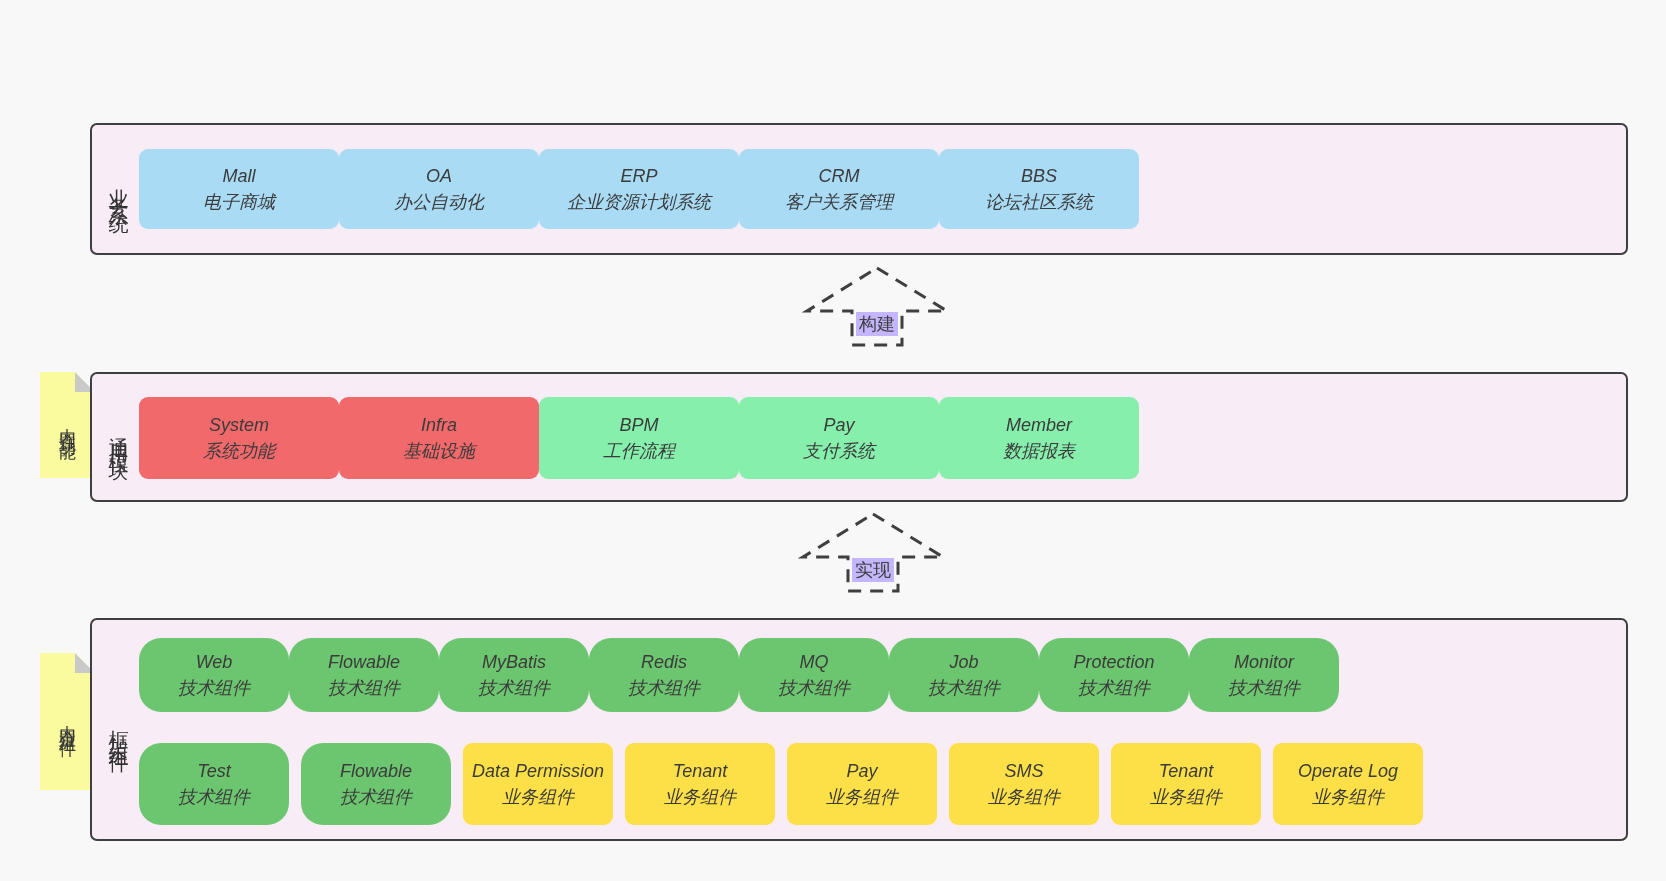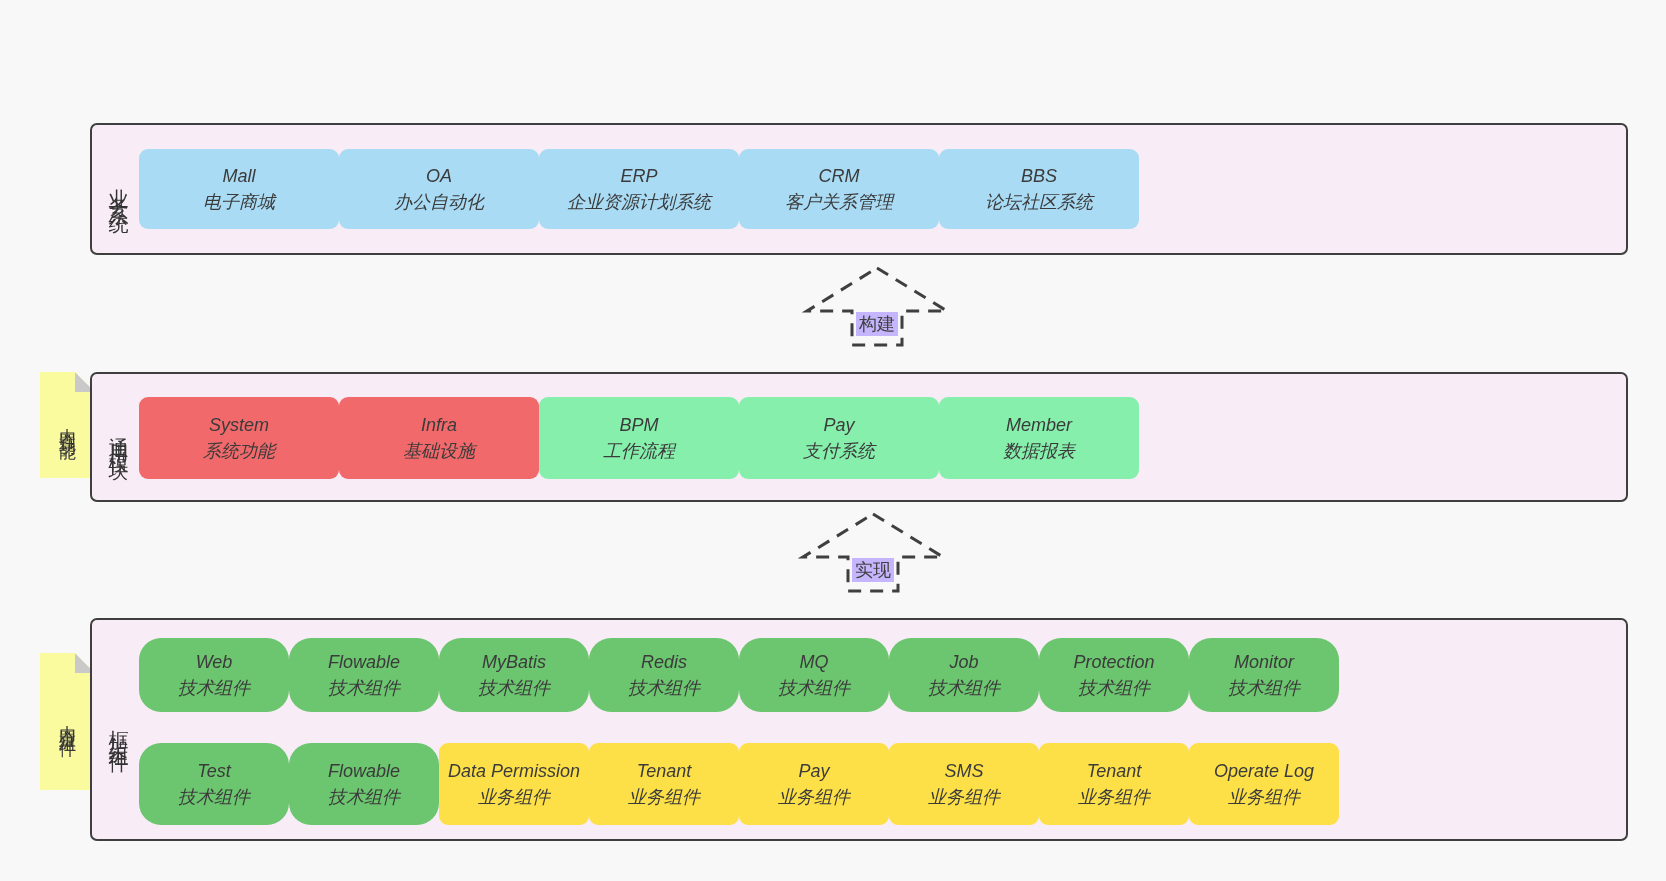--- a/index.html
+++ b/index.html
@@ -17,21 +17,21 @@
   .panel3{top:618px;height:223px;}
   .panel-label{
     position:absolute;left:14px;top:50%;transform:translateY(-50%);
     writing-mode:vertical-rl;text-orientation:upright;
     font-size:20px;letter-spacing:8px;color:#333;white-space:nowrap;
   }
   .row{position:absolute;left:47px;right:13px;display:flex;justify-content:flex-start;font-style:italic;}
   .panel1 .row{top:24px;}
   .panel2 .row{top:23px;}
   .panel3 .row-a{top:18px;}
-  .panel3 .row-b{top:123px;}
+  .panel3 .row-b{top:123px;gap:12px;}
   .node{
     display:flex;flex-direction:column;align-items:center;justify-content:center;
     border-radius:9px;text-align:center;font-size:18px;line-height:26px;
     padding:0 4px;box-sizing:border-box;
   }
   .w200{width:200px;} .w150{width:150px;}
   .h80{height:80px;} .h82{height:82px;} .h74{height:74px;}
   .c-blue{background:#a9dbf4;}
   .c-red{background:#f2696b;}
   .c-pink{background:#86efac;}

